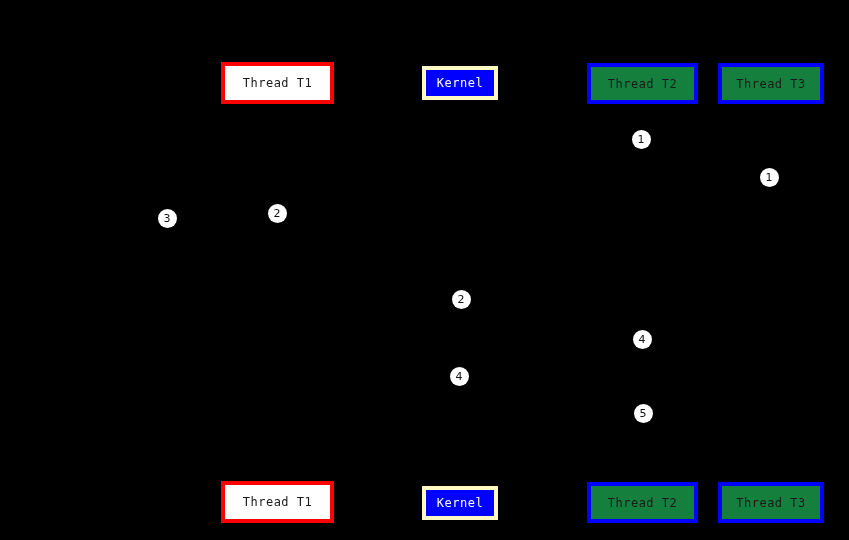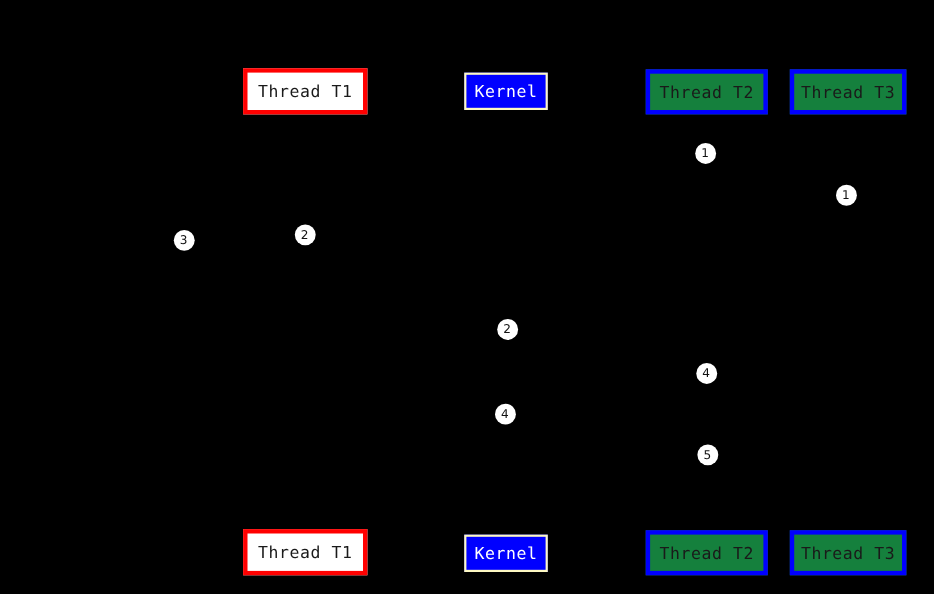--- a/index.html
+++ b/index.html
@@ -17,38 +17,38 @@
     background: #000000;
     overflow: hidden;
   }
   .node-box {
     position: absolute;
     box-sizing: border-box;
     display: flex;
     align-items: center;
     justify-content: center;
     font-family: "DejaVu Sans Mono", monospace;
-    font-size: 15px;
+    font-size: 12px;
     letter-spacing: 0.5px;
     white-space: nowrap;
   }
   .node-box.thread-t1 {
     background: #ffffff;
     border: 4px solid #ff0000;
     color: #1a1a1a;
   }
   .node-box.thread-t2,
   .node-box.thread-t3 {
     background: #15803d;
     border: 4px solid #0000ff;
     color: #1a1a1a;
   }
   .node-box.kernel {
     background: #0000ff;
-    border: 2px solid #fef9c3;
+    border: 4px solid #fef9c3;
     color: #ffffff;
   }
   .lifeline {
     position: absolute;
     width: 1px;
     background: #000000;
   }
   .seq-marker {
     position: absolute;
     width: 19px;

